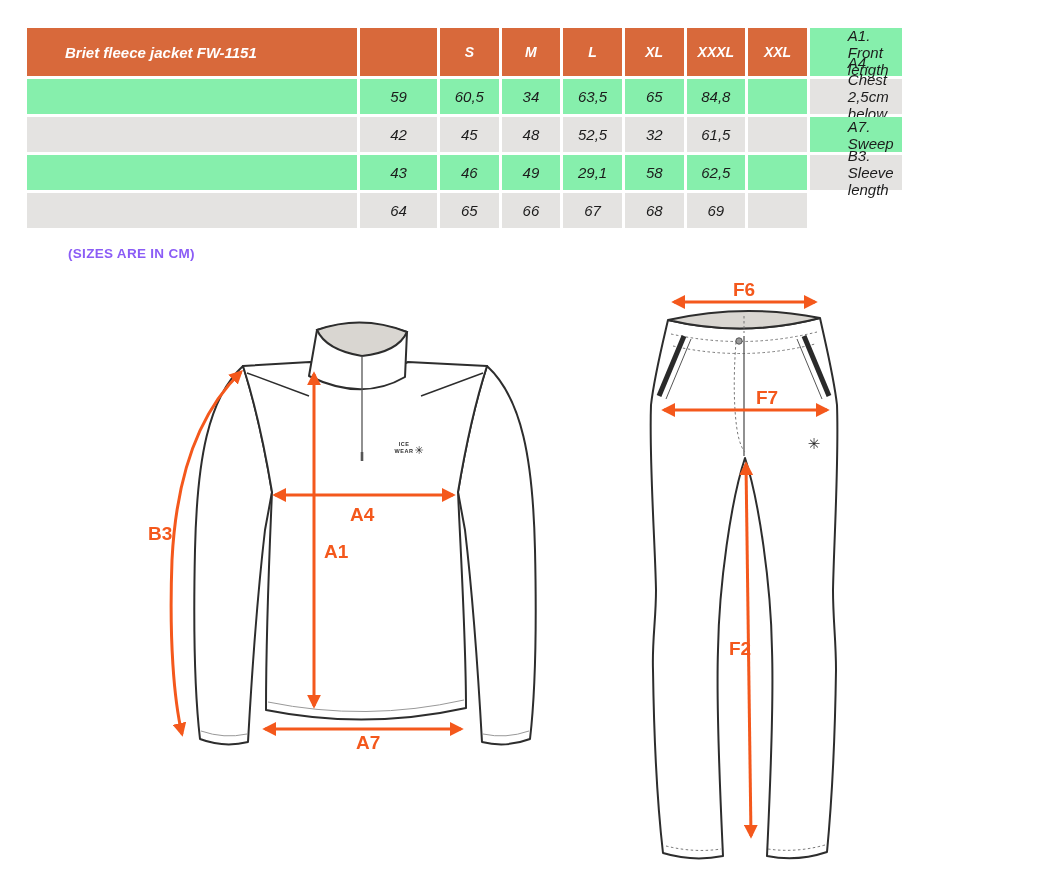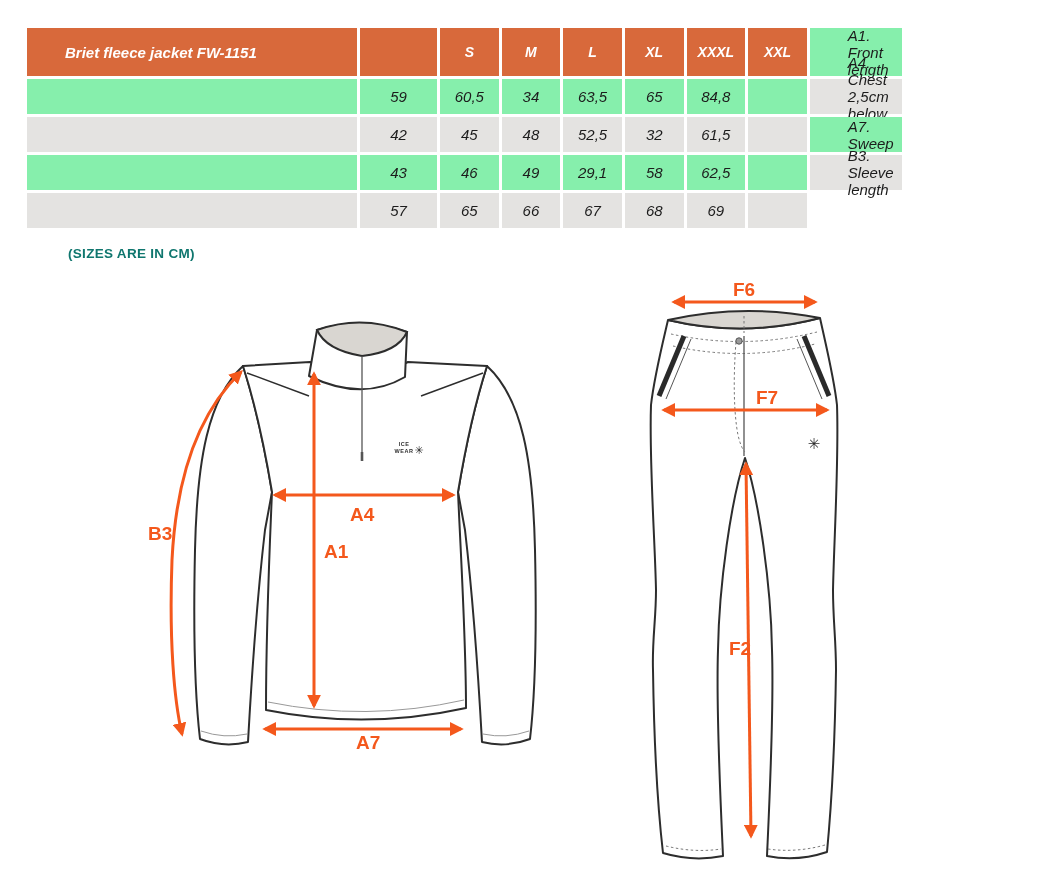--- a/index.html
+++ b/index.html
@@ -20,21 +20,21 @@
   .th { background:#D8693B; color:#ffffff; font-weight:bold; font-size:14px; }
   .th.title { justify-content:flex-start; padding-left:38px; font-size:15px; }
   .label { justify-content:flex-start; padding-left:38px; }
   .r-dark { background:#86efac; }
   .r-light { background:#E4E3E1; }
   .label, .val { font-size:15px; color:#1c1c1c; }
 
   
   .sizes-note {
     position:absolute; left:68px; top:246px;
-    color:#0f766e; font-size:13.5px; font-weight:bold; letter-spacing:.3px;
+    color:#8b5cf6; font-size:13.5px; font-weight:bold; letter-spacing:.3px;
   }
 
   
   .diagrams { position:absolute; left:0; top:270px; width:1040px; height:624px; }
   .garment { fill:#ffffff; stroke:#2d2d2d; stroke-width:2; stroke-linejoin:round; }
   .shade   { fill:#D9D6D1; stroke:#2d2d2d; stroke-width:2; }
   .seam    { fill:none; stroke:#2d2d2d; stroke-width:1.4; }
   .thinline{ fill:none; stroke:#999999; stroke-width:1; }
   .stitch  { fill:none; stroke:#777777; stroke-width:1; stroke-dasharray:2.5,2.5; }
   .zip     { fill:none; stroke:#555555; stroke-width:1.3; }
@@ -84,21 +84,21 @@
   <div class="cell val r-dark">43</div>
   <div class="cell val r-dark">46</div>
   <div class="cell val r-dark">49</div>
   <div class="cell val r-dark">29,1</div>
   <div class="cell val r-dark">58</div>
   <div class="cell val r-dark">62,5</div>
   <div class="cell val r-dark"></div>
 
   <div class="cell label r-light">B3. Sleeve length</div>
   <div class="cell r-light"></div>
-  <div class="cell val r-light">57</div>
+  <div class="cell val r-light">64</div>
   <div class="cell val r-light">65</div>
   <div class="cell val r-light">66</div>
   <div class="cell val r-light">67</div>
   <div class="cell val r-light">68</div>
   <div class="cell val r-light">69</div>
   <div class="cell val r-light"></div>
 </div>
 
 <div class="sizes-note">(SIZES ARE IN CM)</div>
 

